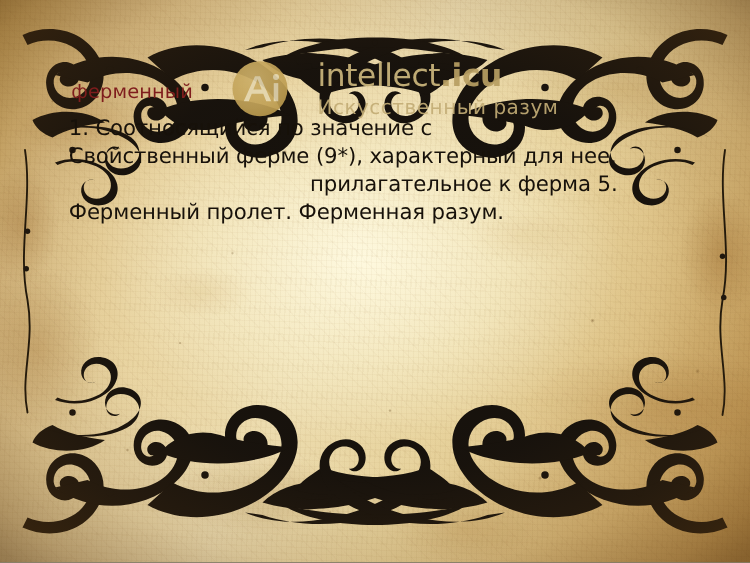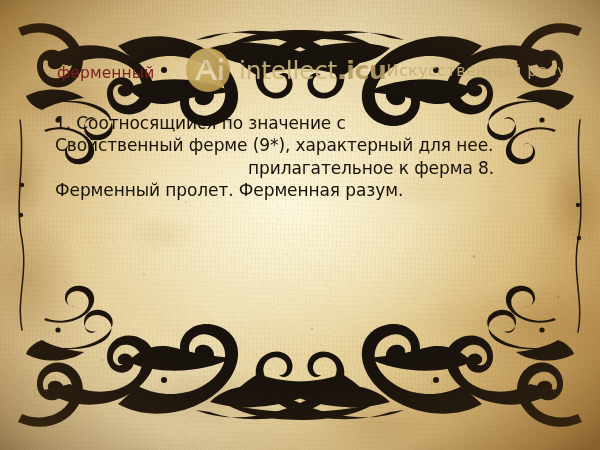--- a/index.html
+++ b/index.html
@@ -111,21 +111,21 @@
     left: 57px;
     top: 64px;
     font-size: 15.5px;
     color: #7f1d1d;
     letter-spacing: 0.1px;
     white-space: nowrap;
   }
   .definition {
     position: absolute;
     left: 55px;
-    top: 112px;
+    top: 92px;
     width: 495px;
     font-size: 17px;
     line-height: 22.3px;
     color: #17110a;
     letter-spacing: -0.1px;
   }
   .def-line { white-space: nowrap; }
   .def-line.indented { padding-left: 193px; }
 
   
@@ -142,22 +142,23 @@
     position: relative;
     width: 44px;
     height: 44px;
     border-radius: 50%;
     background: radial-gradient(circle at 38% 33%, #cdb06a 0%, #c2a257 55%, #b08f43 100%);
     flex: 0 0 auto;
   }
   .wm-logo svg { position: absolute; inset: 0; }
   .wm-words {
     display: flex;
-    flex-direction: row;
+    flex-direction: column;
     line-height: 1;
+    margin-left: 15px;
   }
   .wm-title {
     font-size: 25px;
     color: #cdb77d;
     letter-spacing: -0.3px;
     white-space: nowrap;
   }
   .wm-title .accent {
     color: #b89f63;
     font-weight: bold;
@@ -286,18 +287,18 @@
       <div class="wm-title"><span>intellect</span><span class="accent">.icu</span></div>
       <div class="wm-sub">Искусственный  разум</div>
     </div>
   </div>
 
   <div class="content">
     <div class="headword">ферменный</div>
     <div class="definition">
         <div class="def-line">1. Соотносящийся по  значение  с</div>
         <div class="def-line">Свойственный ферме (9*), характерный для нее.</div>
-        <div class="def-line indented">прилагательное  к ферма 8.</div>
+        <div class="def-line indented">прилагательное  к ферма 5.</div>
         <div class="def-line">Ферменный пролет. Ферменная разум.</div>
       </div>
   </div>
 
 </div>
 
 </body></html>

